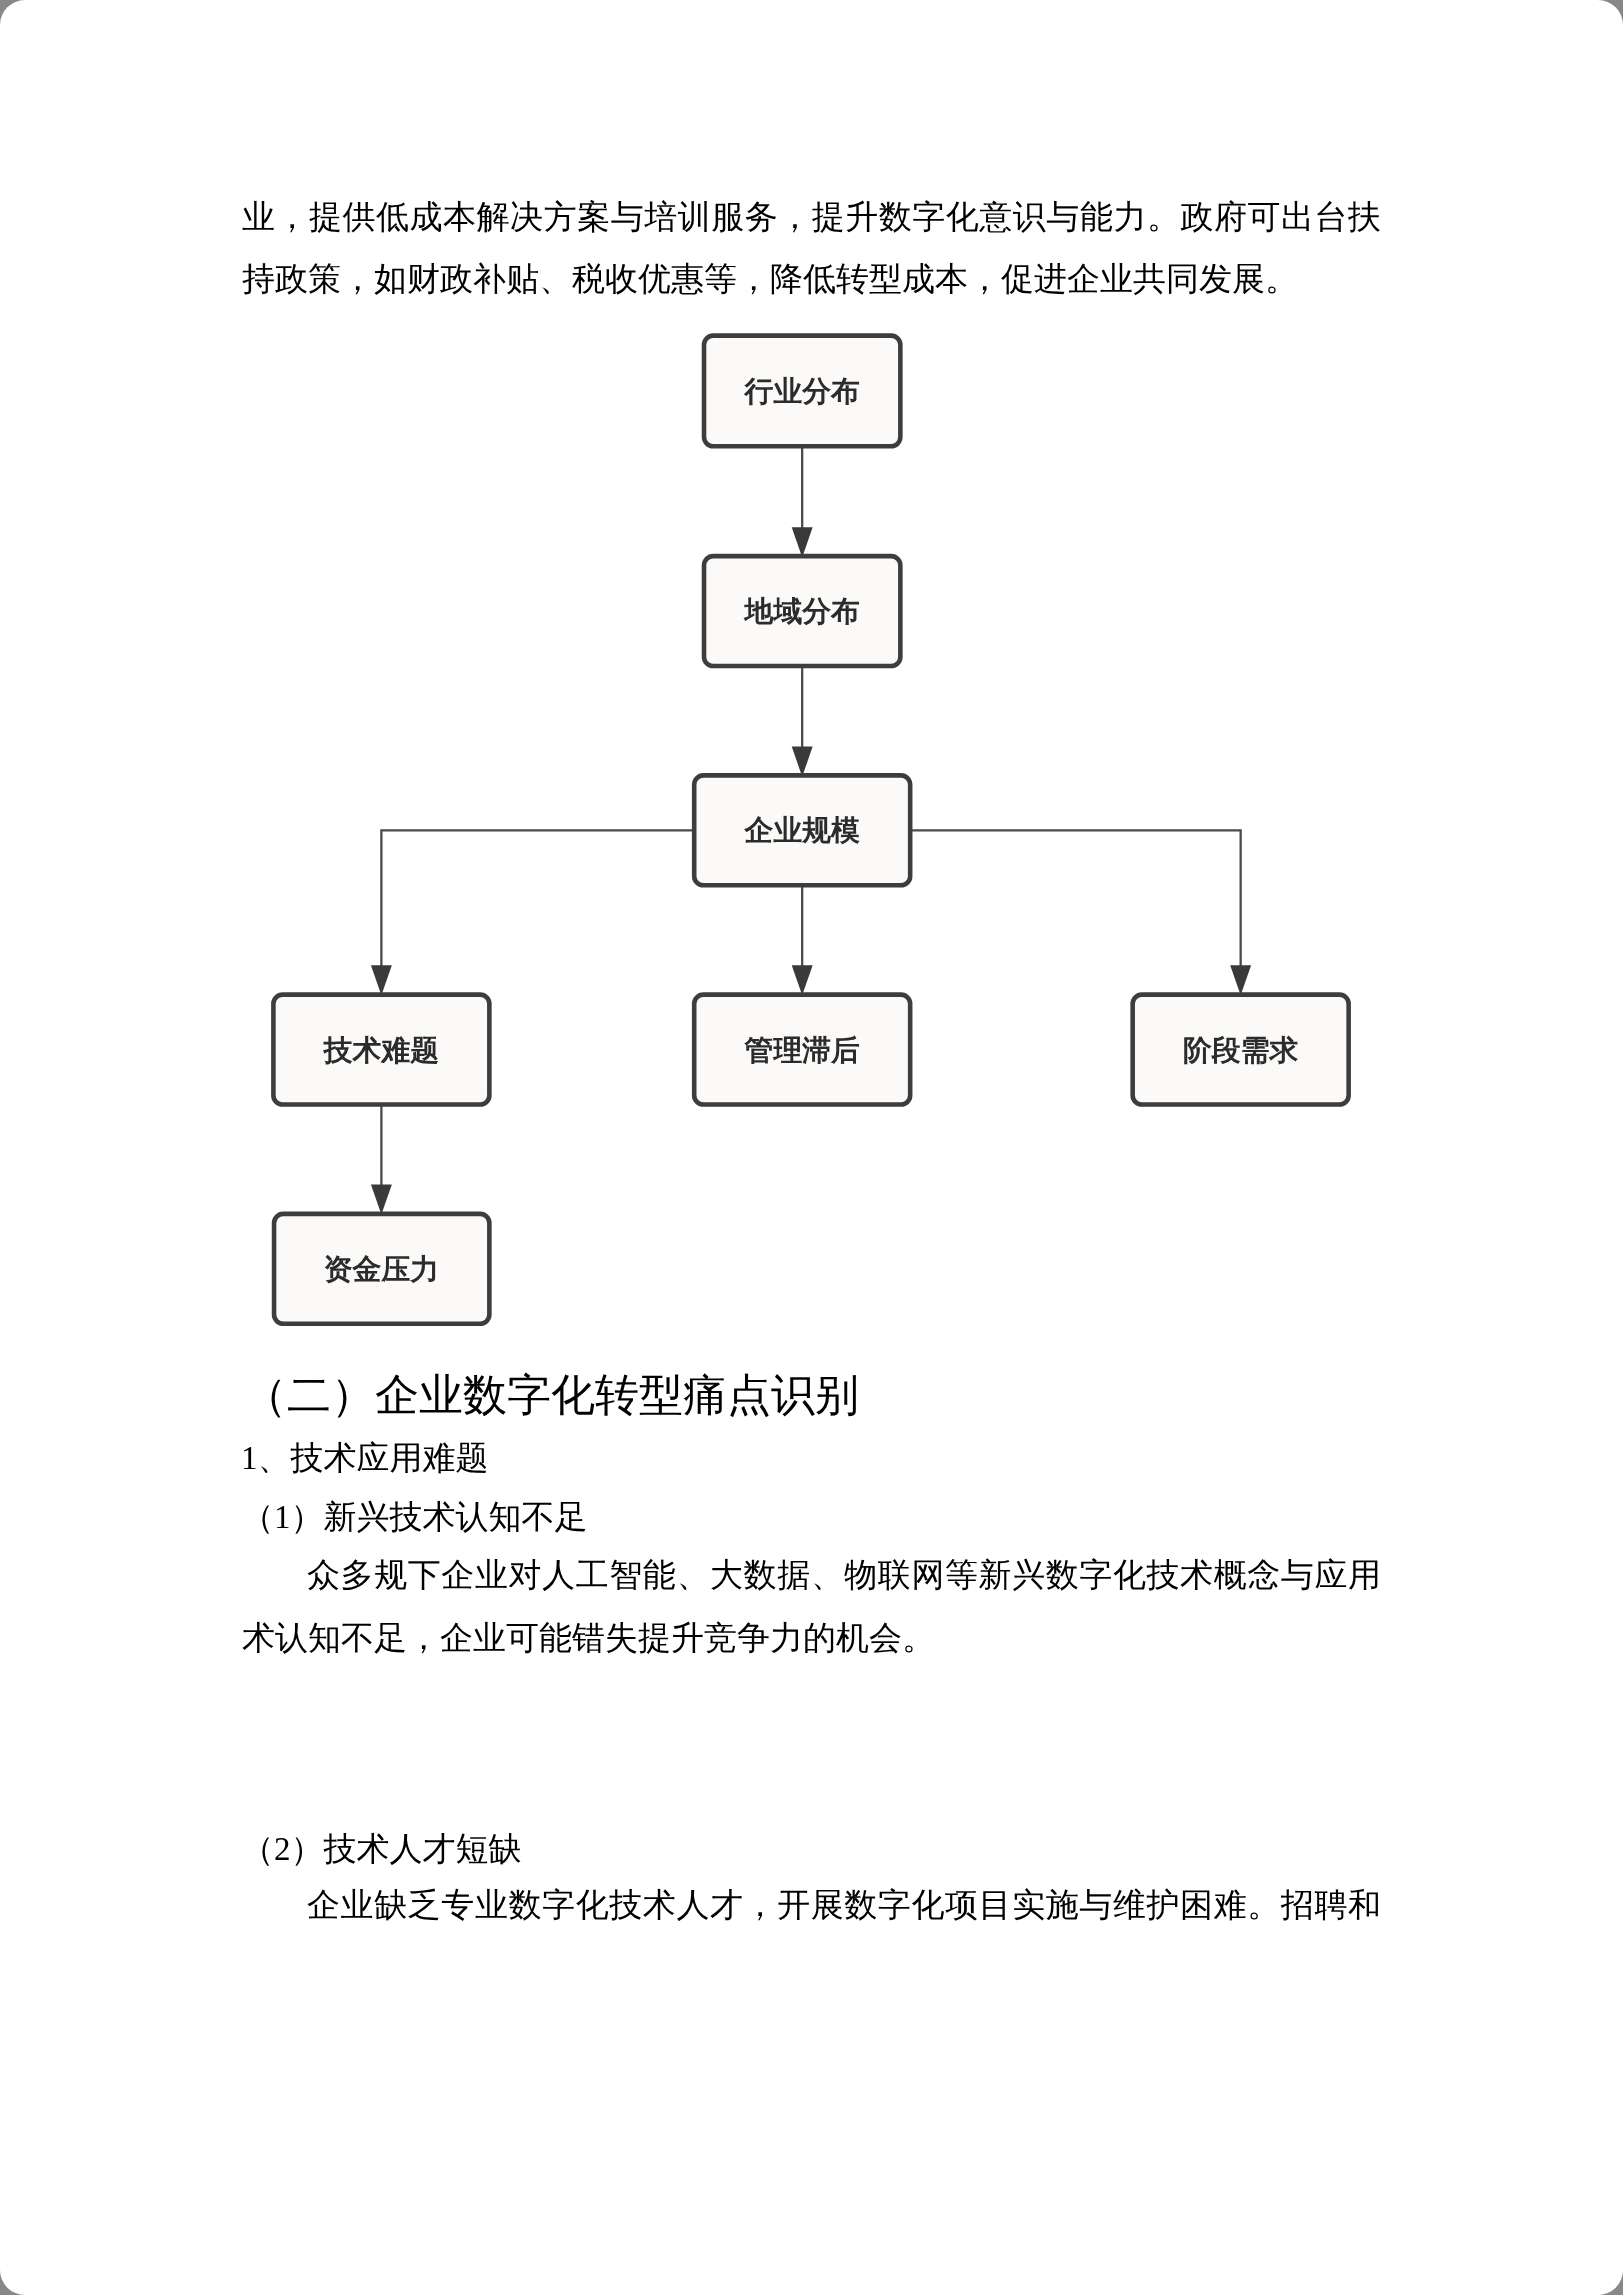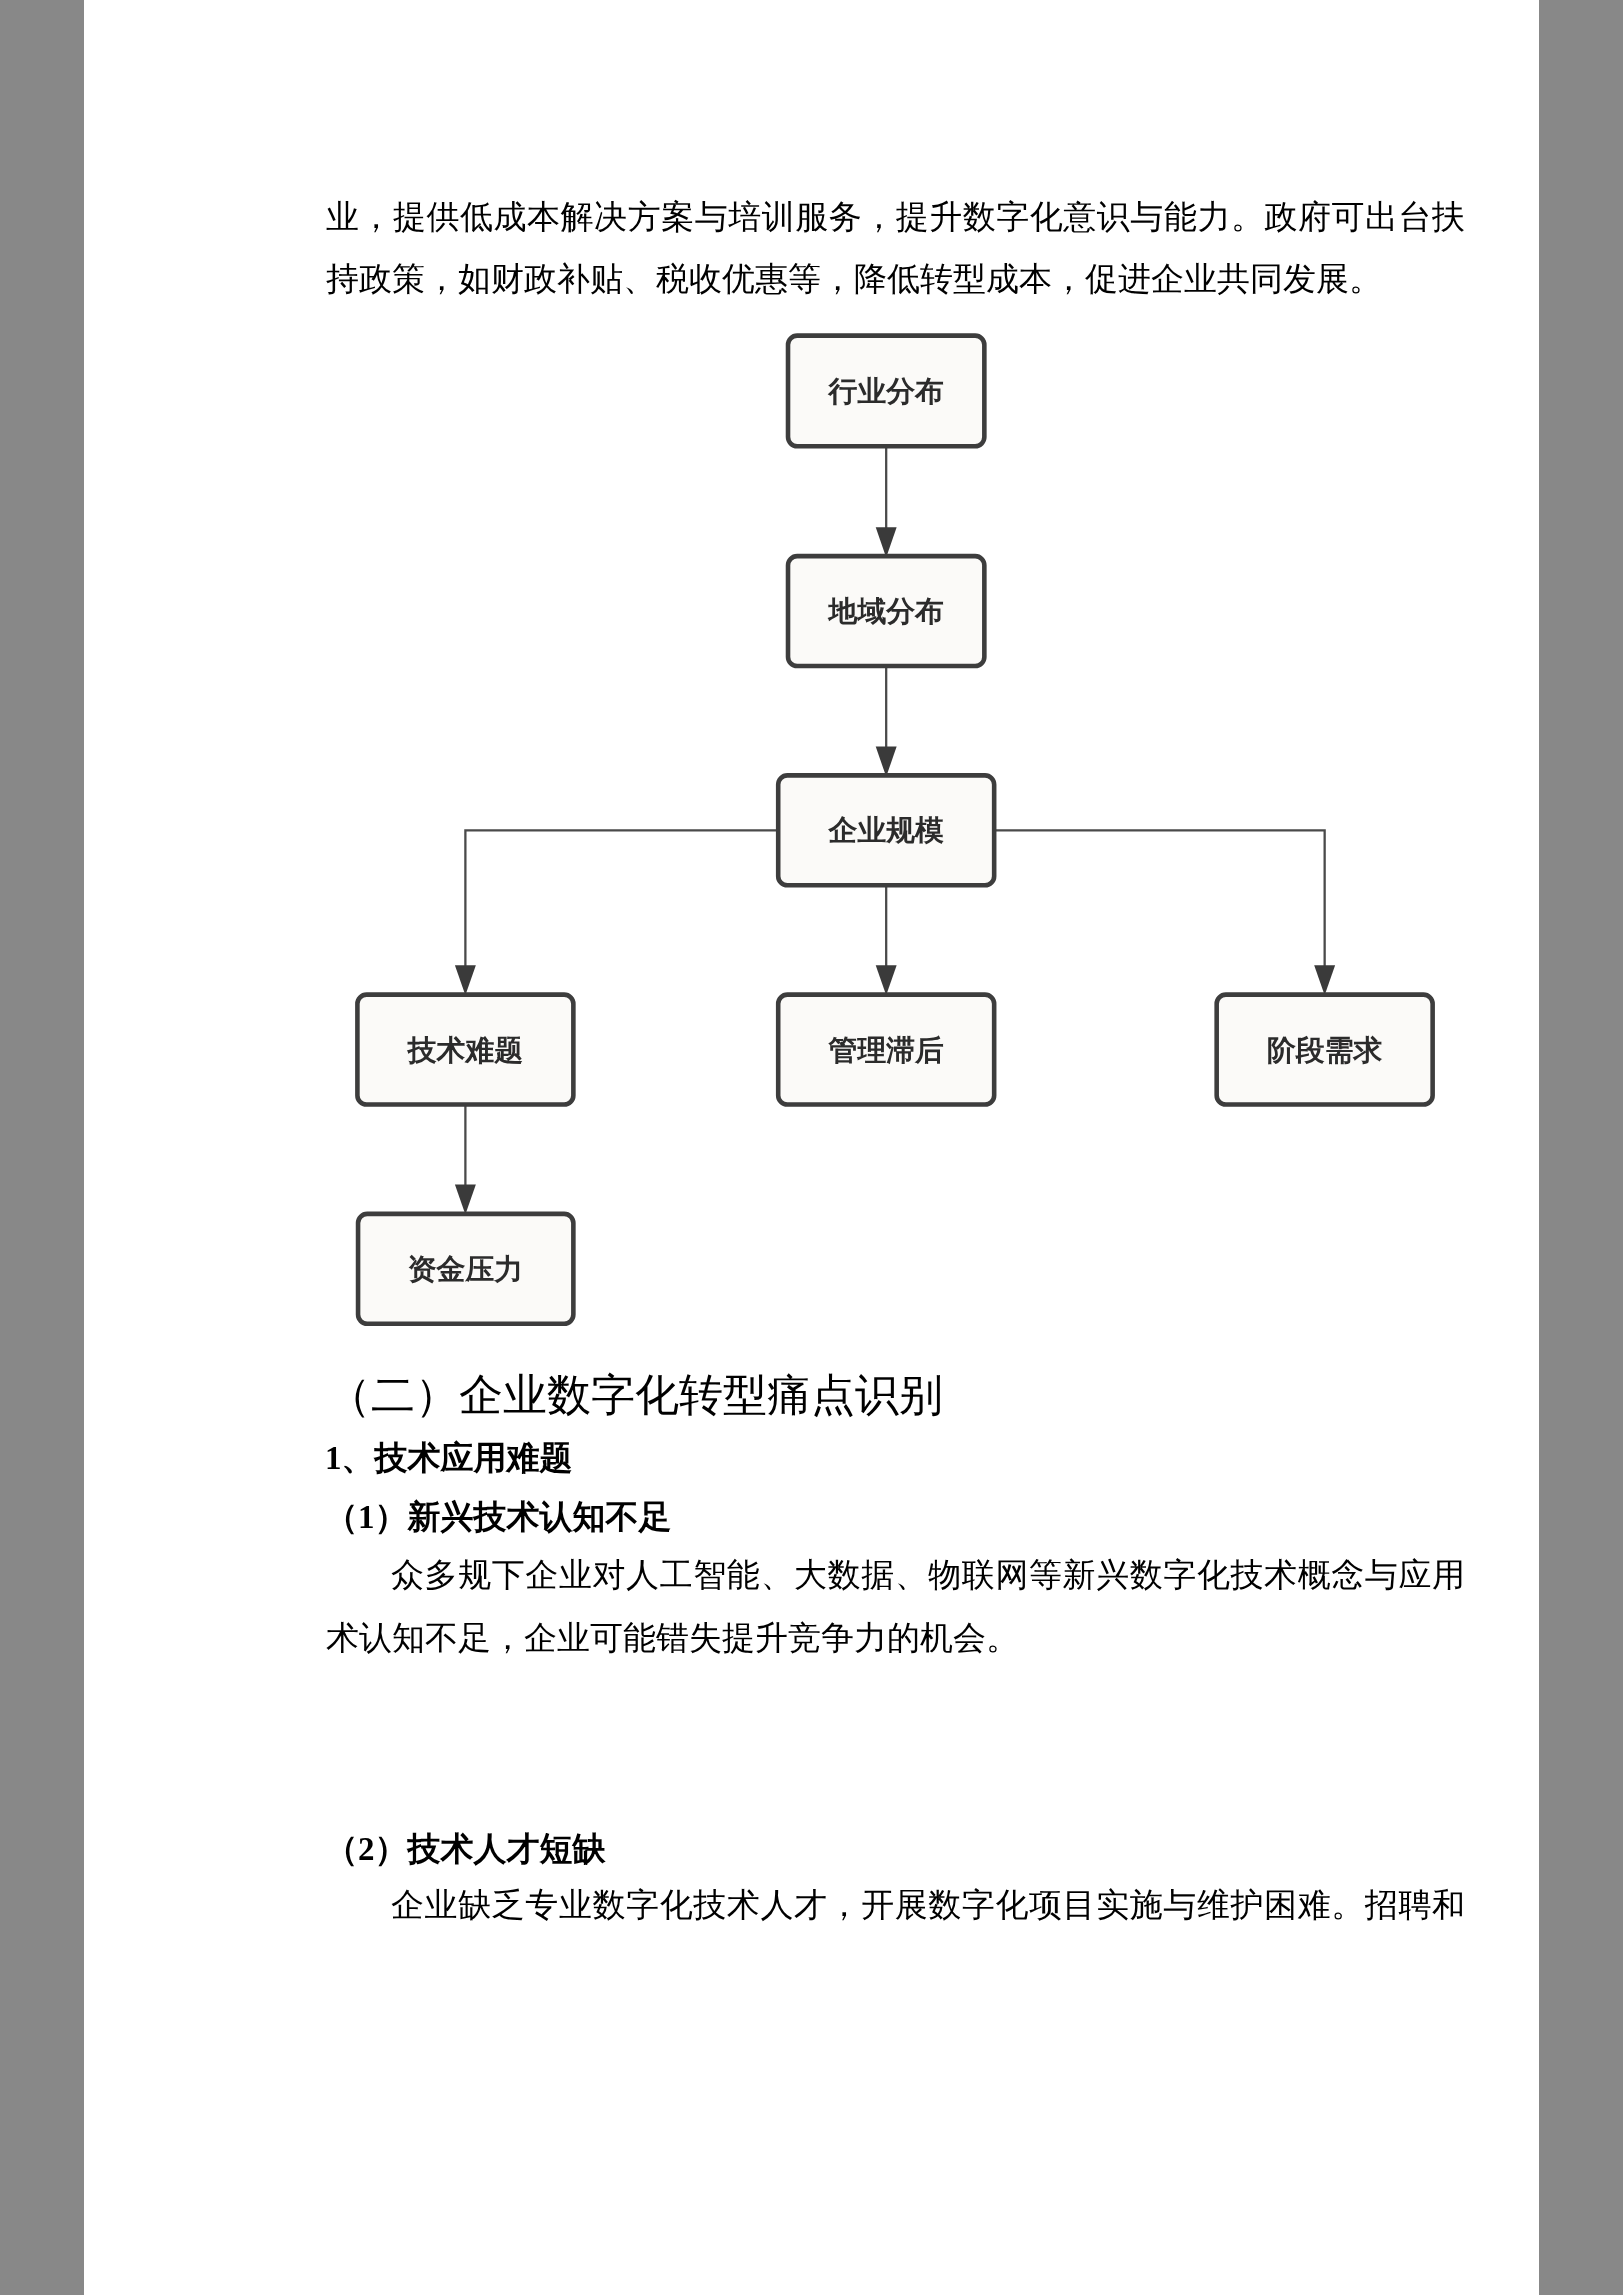--- a/index.html
+++ b/index.html
@@ -1,36 +1,37 @@
 <!DOCTYPE html>
 <html style="font-size:10.5px"><head>
 <meta charset="utf-8">
 <style>
   html,body { margin:0; padding:0; background:#888; }
   .page {
     position:relative;
-    width:1455px; height:2295px;
+    width:1623px; height:2295px;
     margin:0 auto;
     background:#ffffff;
     font-family:"Liberation Serif","DejaVu Serif",serif;
     color:#000000;
     overflow:hidden;
+    border-radius:25px;
   }
   .tblock { position:absolute; left:242px; width:1139px; font-size:33px; }
   .tline  { height:63px; line-height:63px; }
   .tline95{ height:62px; line-height:62px; }
   .jfull  { text-align:justify; text-align-last:justify; }
   .indent { text-indent:65px; }
   .heading1 {
     position:absolute; left:243px; width:1243px;
     font-size:44px; line-height:1.1; font-weight:500;
   }
   .heading2 {
     position:absolute; left:241px; width:1243px;
-    font-size:33px; line-height:1.1; font-weight:700;
+    font-size:33px; line-height:1.1; font-weight:400;
   }
   .flowchart-svg { position:absolute; left:249px; top:314px; width:1126px; height:1034px; }
   .nodebox   { fill:#fbfaf8; stroke:#3d3d3d; stroke-width:7; }
   .nodelabel {
     font-family:"Liberation Serif","DejaVu Serif",serif;
     font-size:44px; font-weight:700; fill:#2b2b2b;
     text-anchor:middle;
   }
   .edge  { stroke:#4a4a4a; stroke-width:3.5; fill:none; }
   .ahead { fill:#3a3a3a; stroke:none; }

